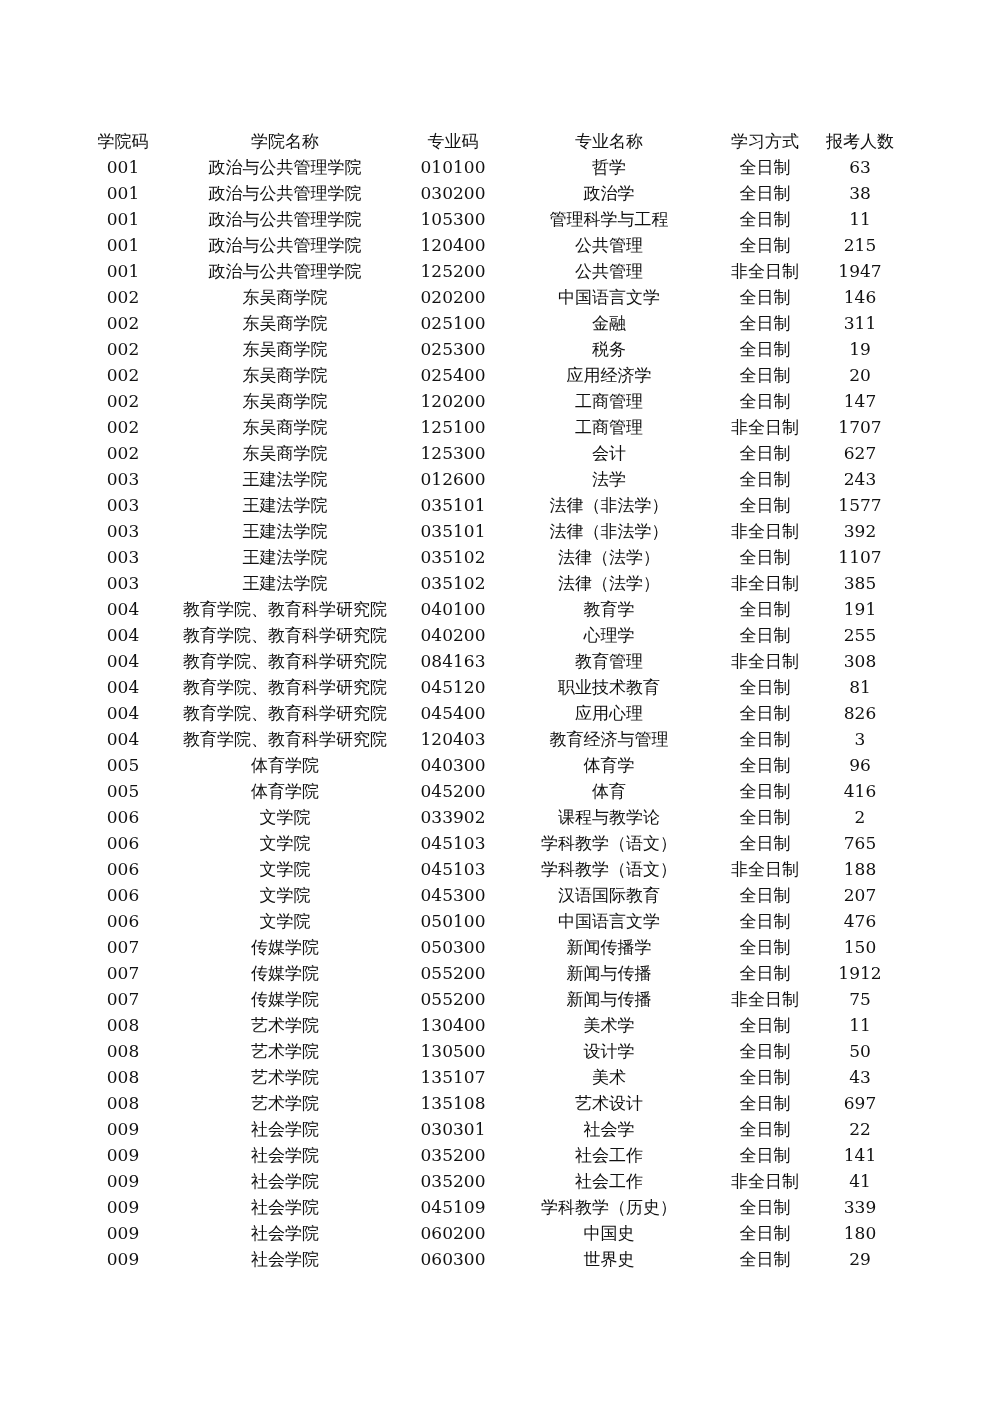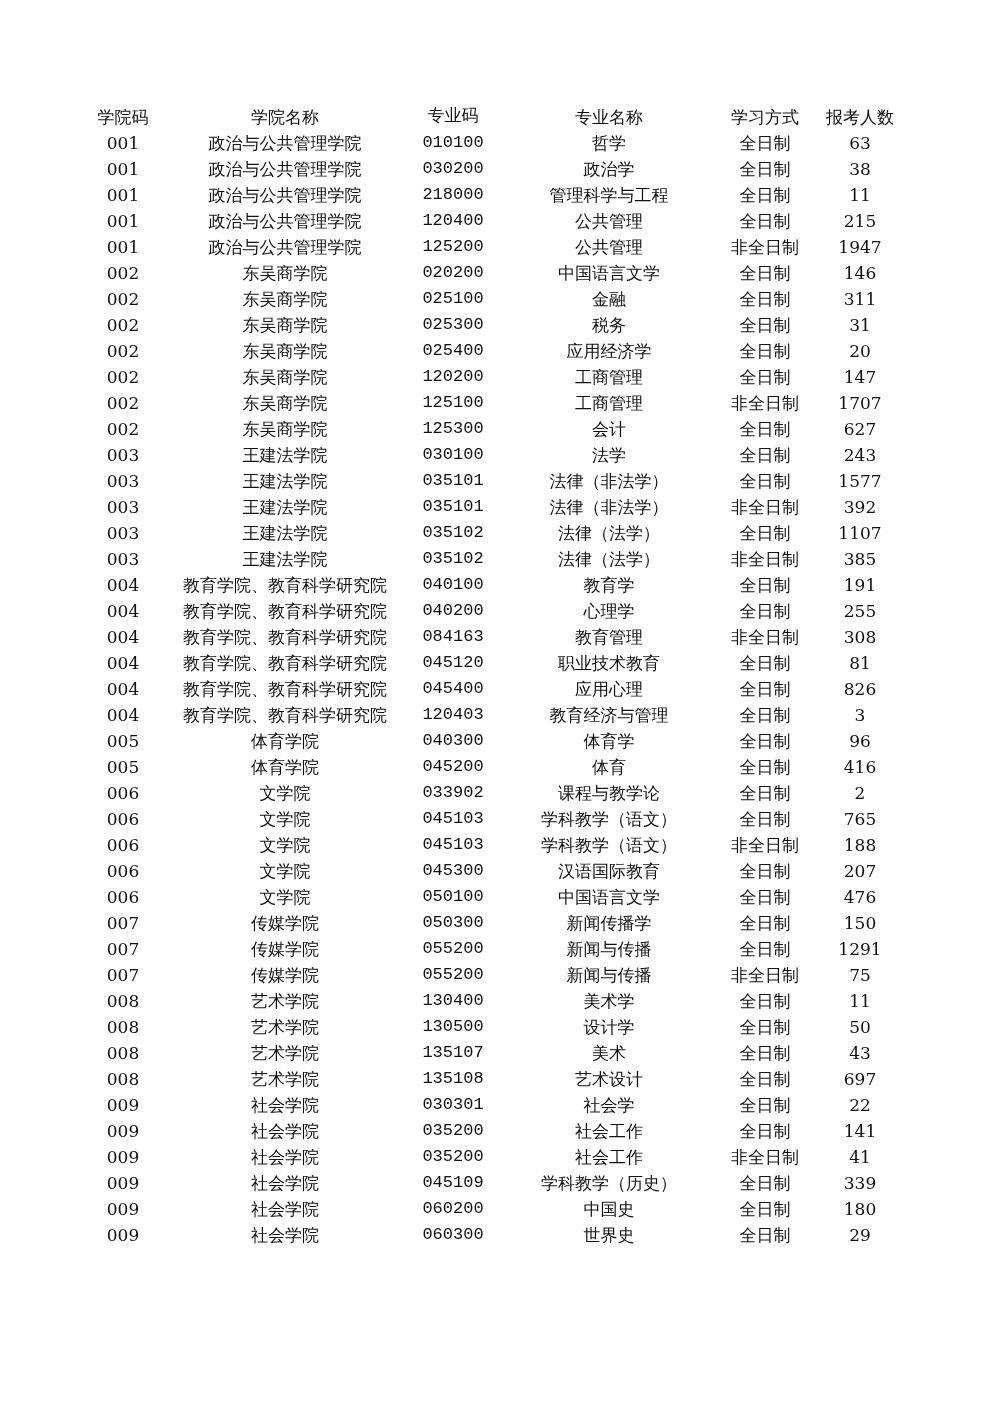--- a/index.html
+++ b/index.html
@@ -1,23 +1,23 @@
 <!DOCTYPE html>
 <html><head>
 <meta charset="utf-8">
 <style>
   html, body { margin: 0; padding: 0; background: #ffffff; }
   body { width: 992px; height: 1403px; position: relative; overflow: hidden;
          font-family: "DejaVu Serif", "Liberation Serif", serif; color: #111; }
-  #sheet { position: absolute; left: 80px; top: 104px; border-collapse: collapse; }
+  #sheet { position: absolute; left: 80px; top: 128px; border-collapse: collapse; }
   #sheet td, #sheet th { height: 26px; padding: 0; text-align: center; font-weight: normal;
          font-size: 17px; line-height: 26px; white-space: nowrap; }
   .c0 { width: 86px; }
   .c1 { width: 238px; }
-  .c2 { width: 98px; font-family: Liberation Mono, monospace; }
+  .c2 { width: 98px; }
   .c3 { width: 214px; }
   .c4 { width: 98px; }
   .c5 { width: 92px; margin-top: 32px; }
   #sheet th { font-size: 17px; }
 </style>
 </head>
 <body>
 
 <table id="sheet">
   <thead>
@@ -43,21 +43,21 @@
         <td class="c0">001</td>
         <td class="c1">政治与公共管理学院</td>
         <td class="c2">030200</td>
         <td class="c3">政治学</td>
         <td class="c4">全日制</td>
         <td class="c5">38</td>
       </tr>
       <tr>
         <td class="c0">001</td>
         <td class="c1">政治与公共管理学院</td>
-        <td class="c2">218000</td>
+        <td class="c2">105300</td>
         <td class="c3">管理科学与工程</td>
         <td class="c4">全日制</td>
         <td class="c5">11</td>
       </tr>
       <tr>
         <td class="c0">001</td>
         <td class="c1">政治与公共管理学院</td>
         <td class="c2">120400</td>
         <td class="c3">公共管理</td>
         <td class="c4">全日制</td>
@@ -86,21 +86,21 @@
         <td class="c3">金融</td>
         <td class="c4">全日制</td>
         <td class="c5">311</td>
       </tr>
       <tr>
         <td class="c0">002</td>
         <td class="c1">东吴商学院</td>
         <td class="c2">025300</td>
         <td class="c3">税务</td>
         <td class="c4">全日制</td>
-        <td class="c5">31</td>
+        <td class="c5">19</td>
       </tr>
       <tr>
         <td class="c0">002</td>
         <td class="c1">东吴商学院</td>
         <td class="c2">025400</td>
         <td class="c3">应用经济学</td>
         <td class="c4">全日制</td>
         <td class="c5">20</td>
       </tr>
       <tr>
@@ -123,21 +123,21 @@
         <td class="c0">002</td>
         <td class="c1">东吴商学院</td>
         <td class="c2">125300</td>
         <td class="c3">会计</td>
         <td class="c4">全日制</td>
         <td class="c5">627</td>
       </tr>
       <tr>
         <td class="c0">003</td>
         <td class="c1">王建法学院</td>
-        <td class="c2">030100</td>
+        <td class="c2">012600</td>
         <td class="c3">法学</td>
         <td class="c4">全日制</td>
         <td class="c5">243</td>
       </tr>
       <tr>
         <td class="c0">003</td>
         <td class="c1">王建法学院</td>
         <td class="c2">035101</td>
         <td class="c3">法律（非法学）</td>
         <td class="c4">全日制</td>
@@ -278,21 +278,21 @@
         <td class="c3">新闻传播学</td>
         <td class="c4">全日制</td>
         <td class="c5">150</td>
       </tr>
       <tr>
         <td class="c0">007</td>
         <td class="c1">传媒学院</td>
         <td class="c2">055200</td>
         <td class="c3">新闻与传播</td>
         <td class="c4">全日制</td>
-        <td class="c5">1291</td>
+        <td class="c5">1912</td>
       </tr>
       <tr>
         <td class="c0">007</td>
         <td class="c1">传媒学院</td>
         <td class="c2">055200</td>
         <td class="c3">新闻与传播</td>
         <td class="c4">非全日制</td>
         <td class="c5">75</td>
       </tr>
       <tr>

